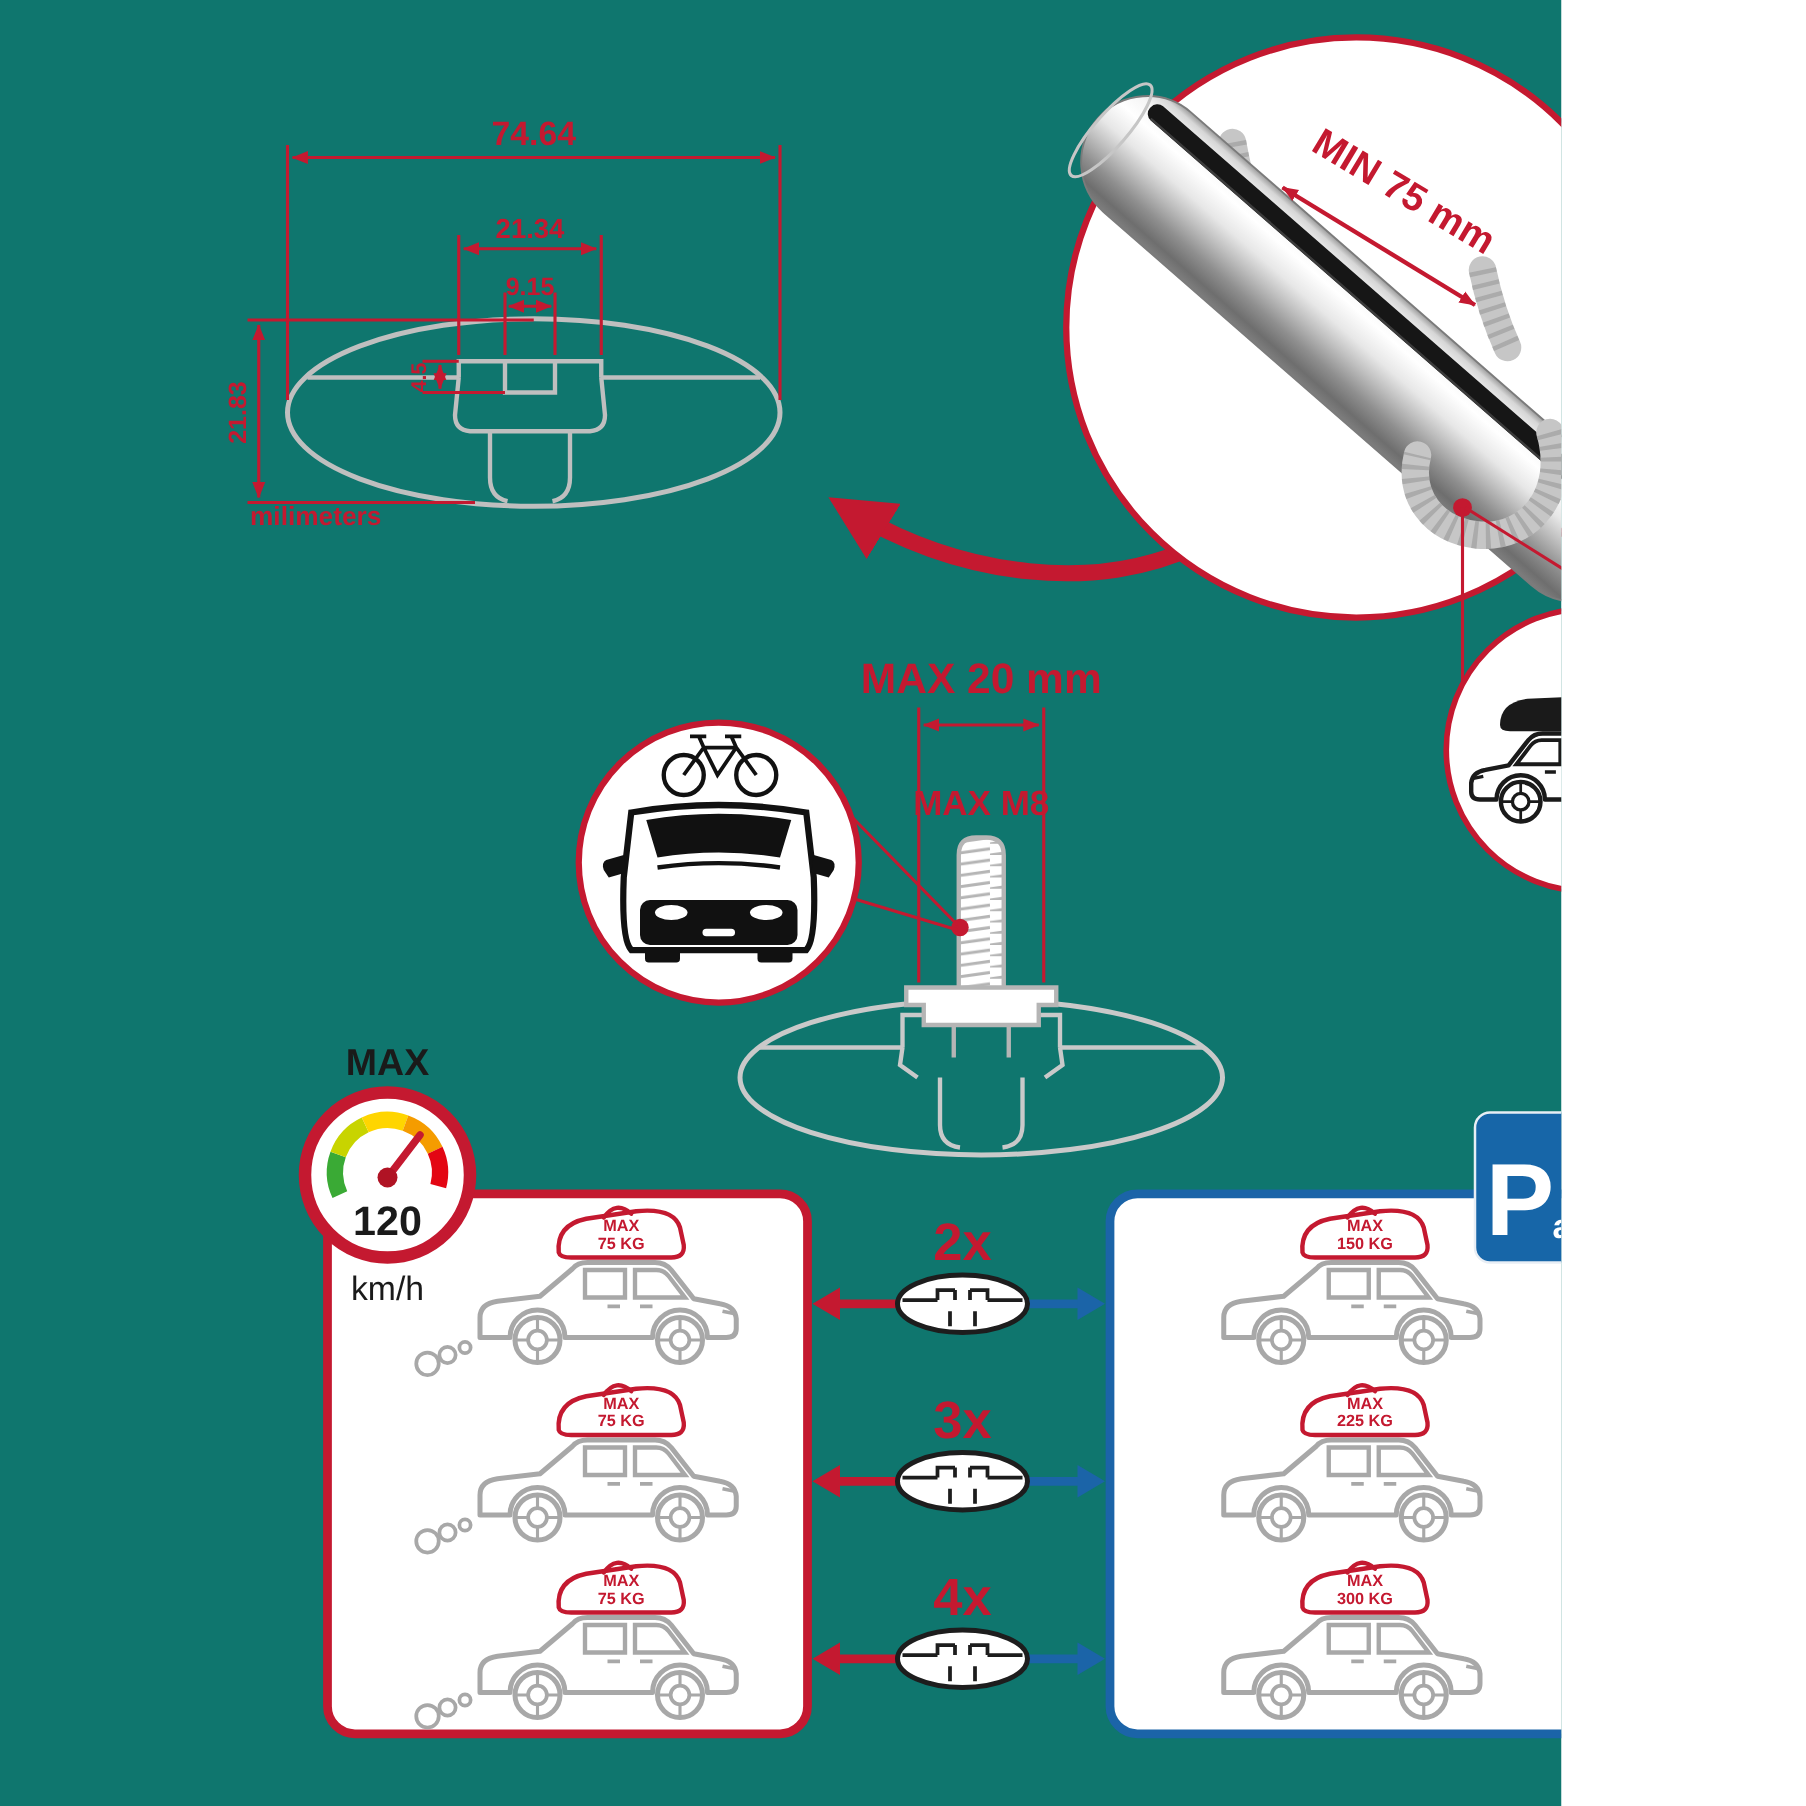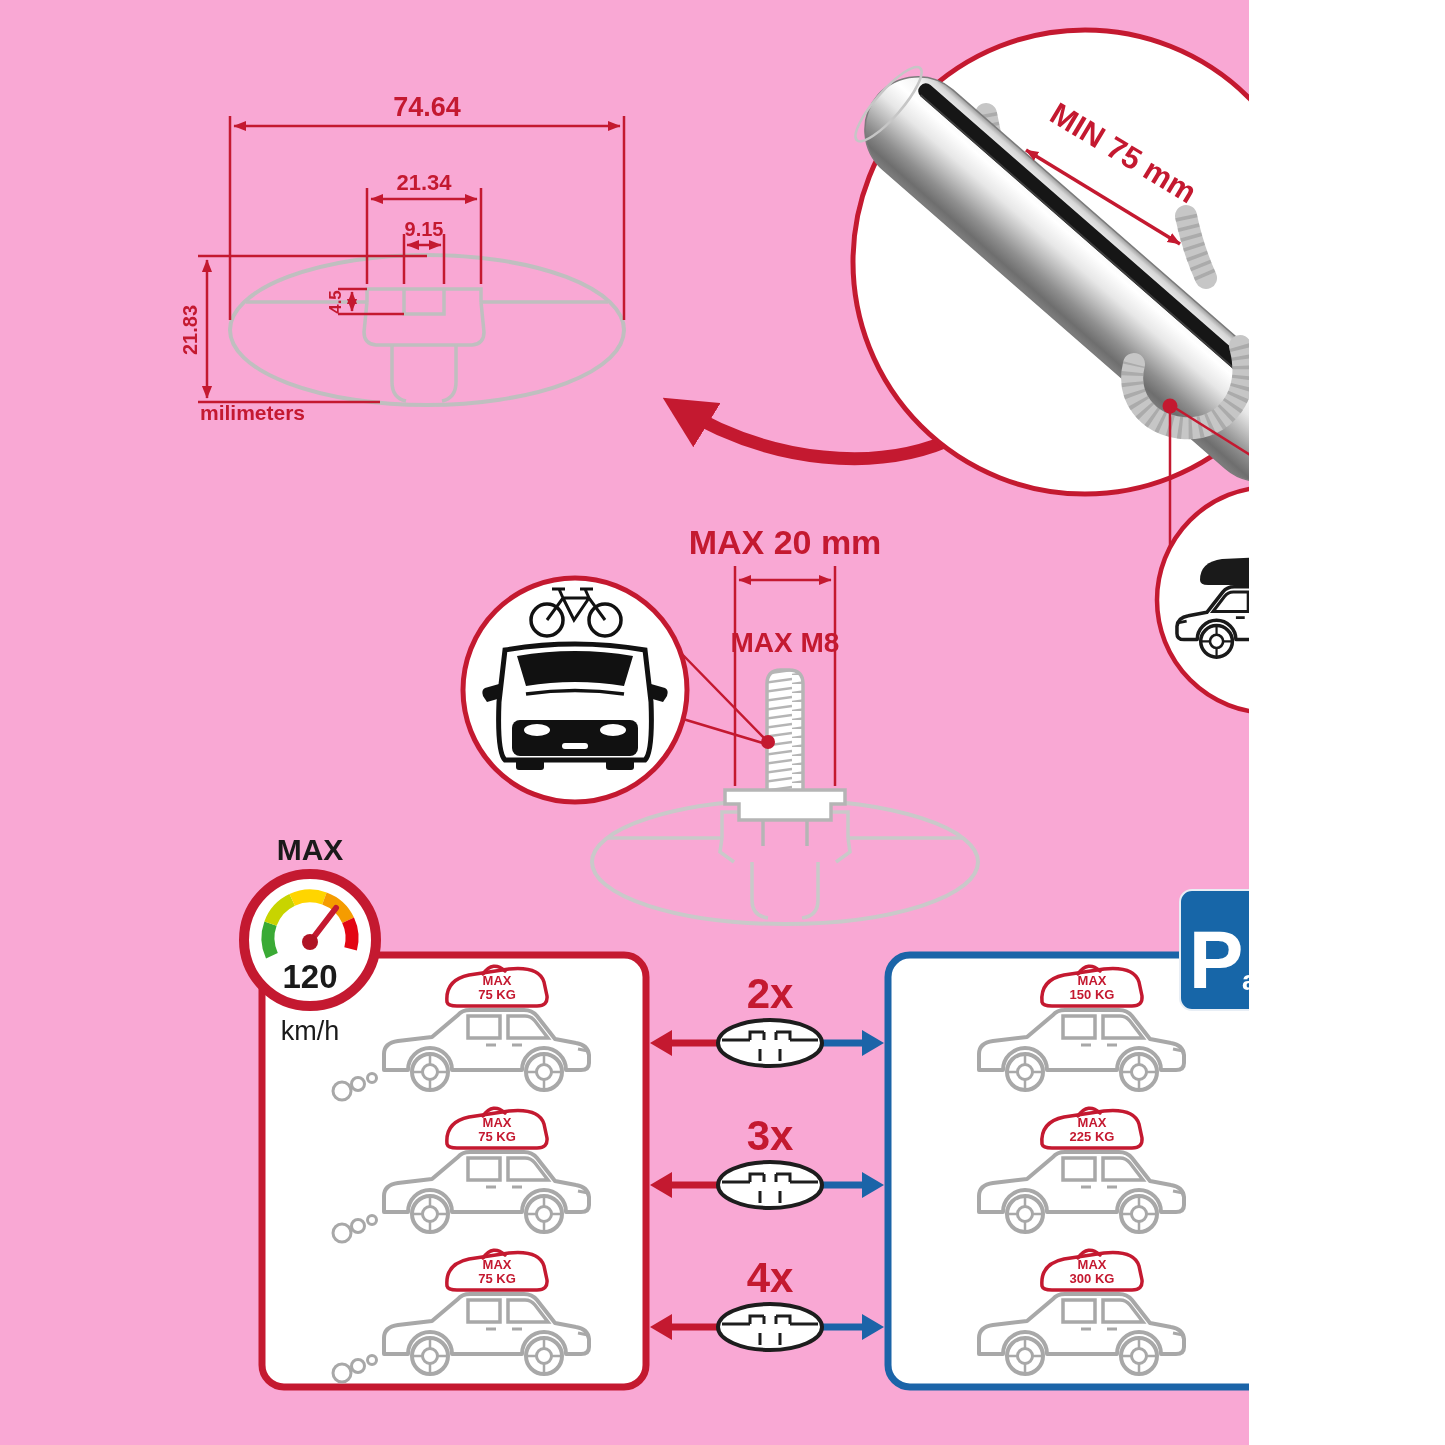--- a/index.html
+++ b/index.html
@@ -1,19 +1,19 @@
 <!DOCTYPE html>
 <html><head>
 <meta charset="utf-8">
 <style>
   html,body{margin:0;padding:0;background:#fff;}
   .canvas{
     position:relative;
     width:1249px;height:1445px;
-    background:#f9a8d4;
+    background:#0f766e;
     overflow:hidden;
     font-family:"Liberation Sans", sans-serif;
   }
   svg{position:absolute;left:0;top:0;}
   text{font-family:"Liberation Sans", sans-serif;}
   .dim-txt{fill:#c41930;font-weight:bold;}
   .black-txt{fill:#1a1a1a;font-weight:bold;}
   .bag-txt{fill:#c41930;font-weight:bold;font-size:13px;}
   .qty-txt{fill:#c41930;font-weight:bold;font-size:42px;}
   .sign-txt{fill:#ffffff;font-weight:bold;}

